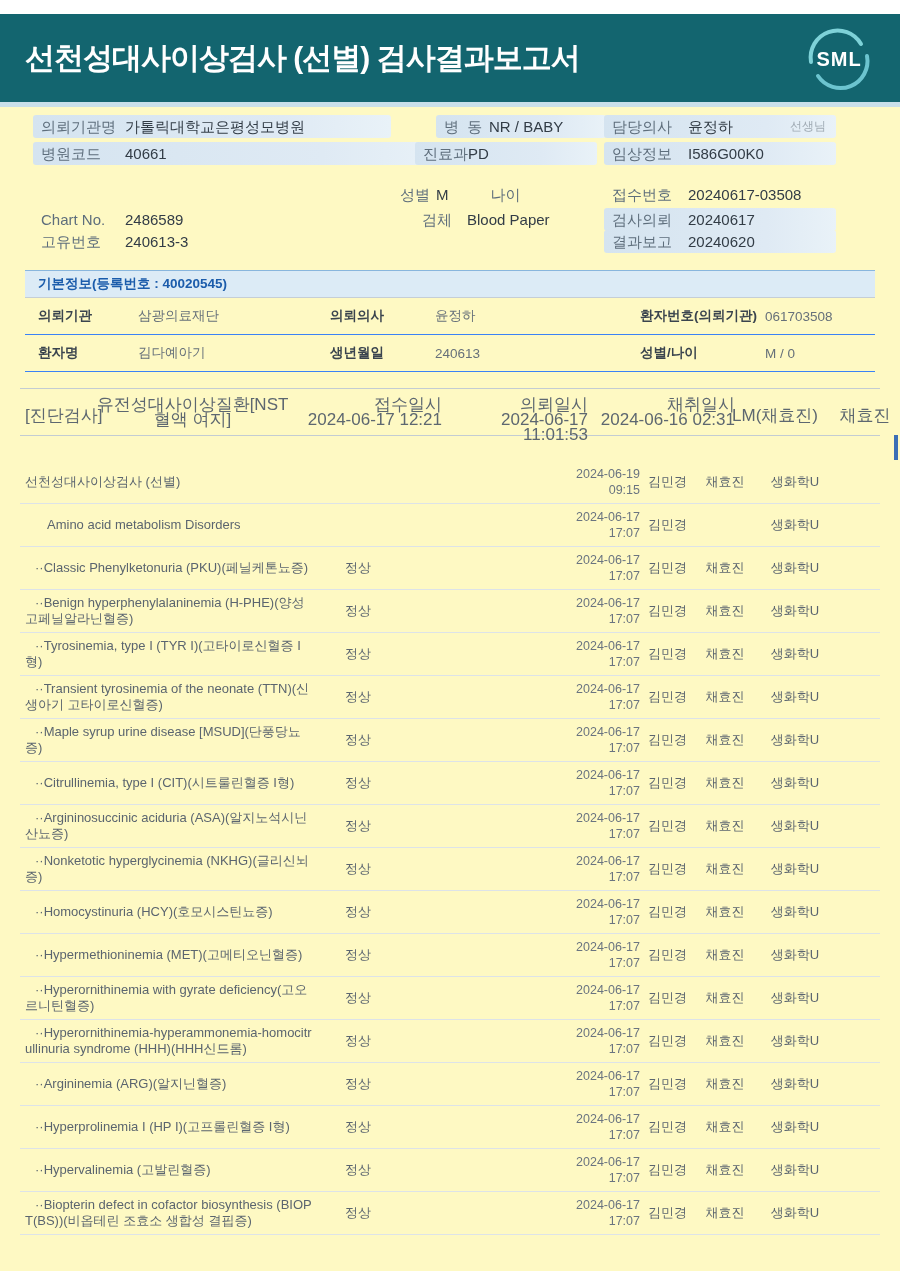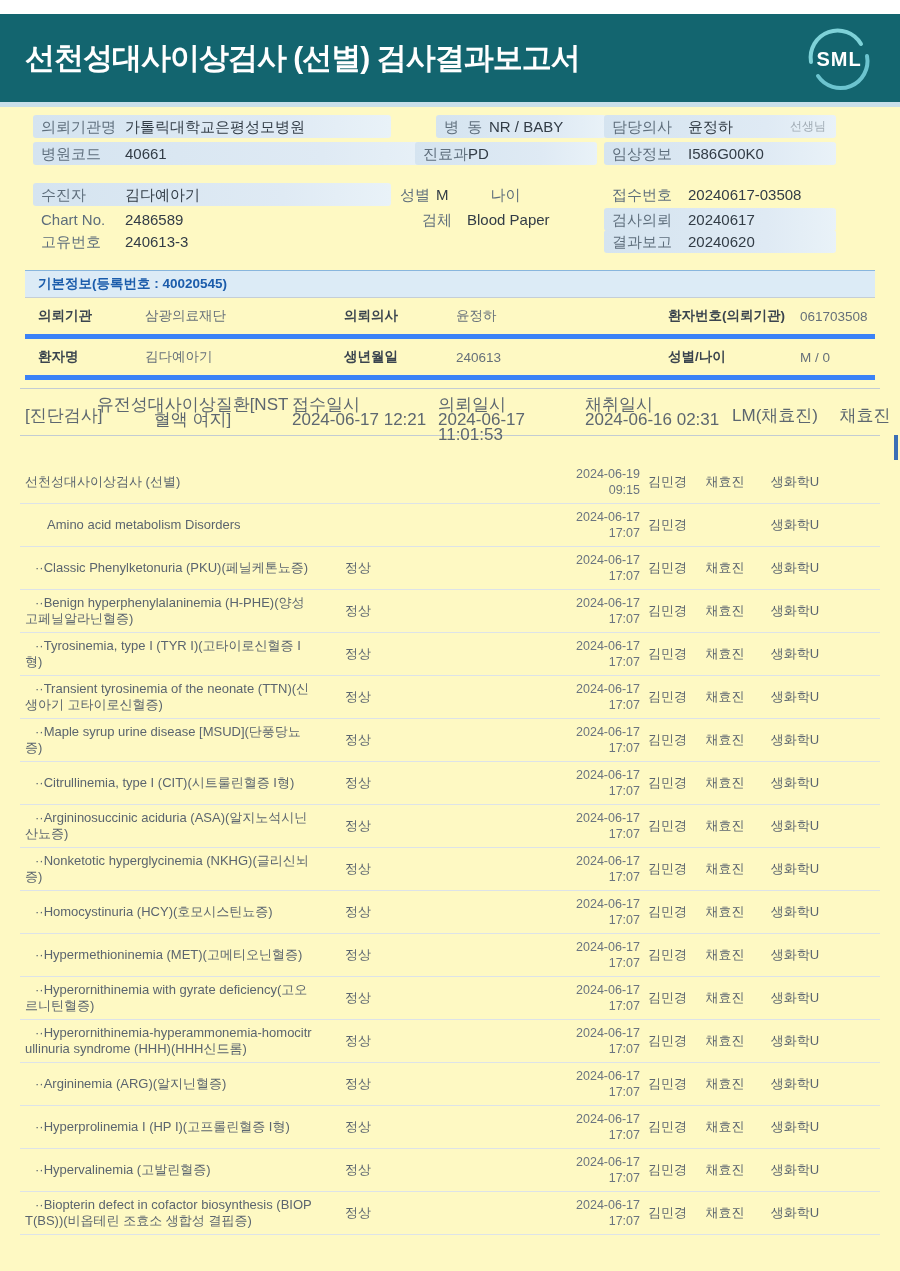--- a/index.html
+++ b/index.html
@@ -21,33 +21,33 @@
   .lw92 .f-label{width:84px;}
   .lw52 .f-label{width:45px;}
   .lw80 .f-label{width:76px;}
   .f-suffix{position:absolute;right:10px;top:0;font-size:12px;color:#a0abb4;}
 
   
   .basic{position:absolute;left:25px;top:256px;width:850px;border-top:1px solid #89b6dd;}
   .basic-head{height:26px;line-height:26px;background:#dcebf6;color:#1b5cab;font-weight:bold;
               font-size:13.5px;padding-left:13px;border-bottom:1px solid #c5ced6;}
   .basic-row{display:grid;grid-template-columns:100px 192px 105px 205px 125px 1fr;
-             height:36px;align-items:center;font-size:13.5px;border-bottom:5px solid #3b82f6;
-             padding-left:13px;gap:7px;}
+             height:36px;align-items:center;font-size:13.5px;border-bottom:1px solid #3b82f6;
+             padding-left:13px;}
   .b-label{font-weight:bold;color:#3a444e;}
   .b-value{color:#66707a;}
 
   
   .diag{position:absolute;left:20px;top:374px;width:860px;height:46px;
         border-top:1px solid #c3ccd3;border-bottom:1px solid #c3ccd3;
         font-size:17px;color:#5d6770;}
   .diag .abs{position:absolute;}
   .d-tag{left:5px;top:15px;}
   .d-group{left:70px;top:8px;width:205px;text-align:center;line-height:15px;}
-  .d-col{top:8px;width:150px;text-align:left;line-height:15px;}
+  .d-col{top:8px;width:150px;text-align:right;line-height:15px;}
   .d-one{top:15px;text-align:center;}
 
   
   .thead{position:absolute;left:20px;top:420px;width:860px;height:27px;background:#e9f1f8;
          display:grid;grid-template-columns:305px 95px 45px 75px 100px 55px 60px 80px 45px;
          align-items:center;font-size:13px;font-weight:bold;color:#2e5fa3;}
   .thead .th{text-align:center;}
   .thead .th-name{padding-left:120px;}
   .side-tick{position:absolute;left:894px;top:421px;width:4px;height:25px;background:#3b6fb5;}
 
@@ -79,23 +79,20 @@
     </div>
   </div>
   <div class="underline"></div>
 
   <div class="field bar lw92" style="left:33px;top:101px;width:358px;">
     <span class="f-label">의뢰기관명</span><span class="f-value">가톨릭대학교은평성모병원</span>
   </div>
   <div class="field bar lw92" style="left:33px;top:128px;width:414px;">
     <span class="f-label">병원코드</span><span class="f-value">40661</span>
   </div>
-  <div class="field bar lw92" style="left:33px;top:169px;width:358px;">
-    <span class="f-label">수진자</span><span class="f-value">김다예아기</span>
-  </div>
   <div class="field lw92" style="left:33px;top:194px;width:358px;">
     <span class="f-label">Chart No.</span><span class="f-value">2486589</span>
   </div>
   <div class="field lw92" style="left:33px;top:216px;width:358px;">
     <span class="f-label">고유번호</span><span class="f-value">240613-3</span>
   </div>
 
   <div class="field bar lw52" style="left:436px;top:101px;width:170px;">
     <span class="f-label">병  동</span><span class="f-value">NR / BABY</span>
   </div>

